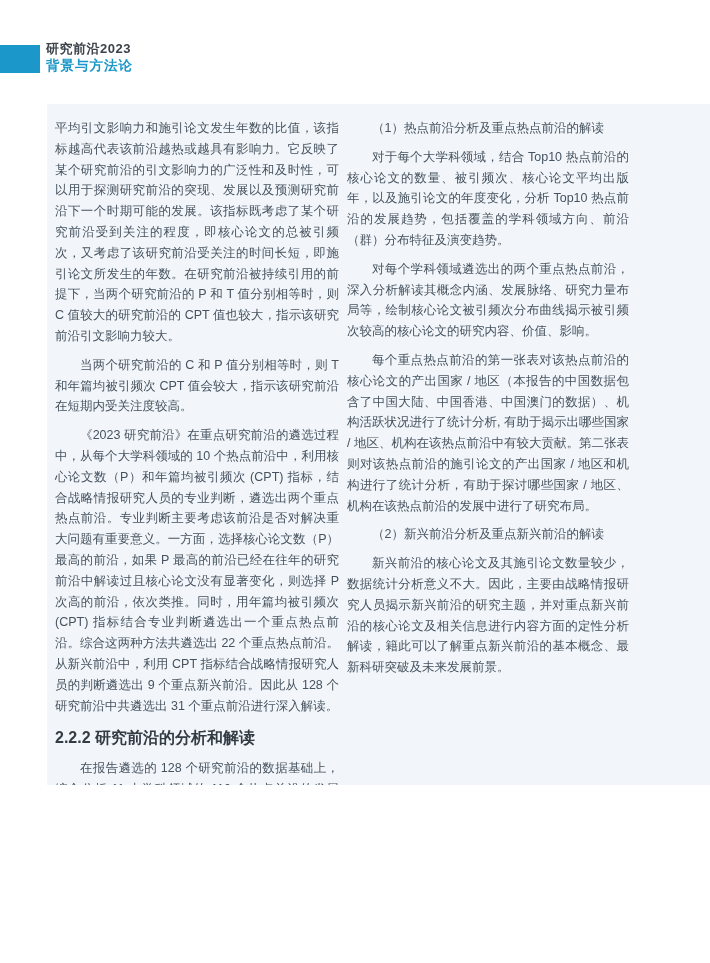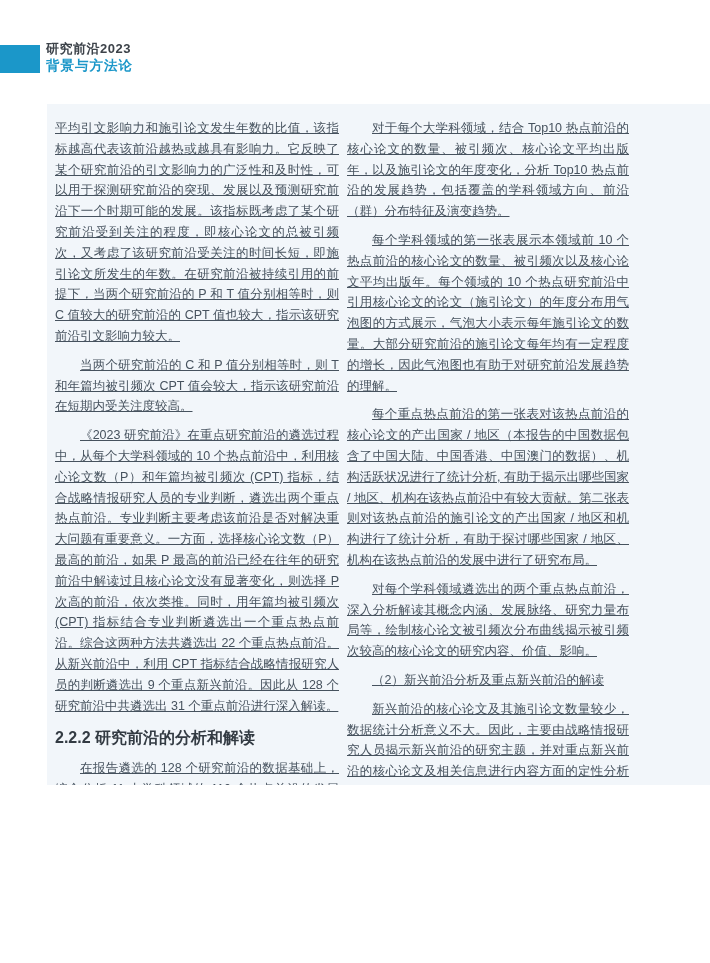--- a/index.html
+++ b/index.html
@@ -49,21 +49,20 @@
     top: 14px;
   }
   .col-left  { left: 8px;   width: 284px; }
   .col-right { left: 300px; width: 282px; }
   .body-text {
     margin: 0 0 8px 0;
     font-size: 12.5px;
     line-height: 20.8px;
     color: #46525e;
     text-align: justify;
-    text-decoration: underline;
   }
   .indent { text-indent: 2em; }
   .subsection-heading {
     margin: 12px 0 10px 0;
     font-size: 16px;
     font-weight: bold;
     color: #333b43;
     line-height: 20px;
   }
   
@@ -95,24 +94,24 @@
 
     <section class="col col-left">
       <p class="body-text">平均引文影响力和施引论文发生年数的比值，该指标越高代表该前沿越热或越具有影响力。它反映了某个研究前沿的引文影响力的广泛性和及时性，可以用于探测研究前沿的突现、发展以及预测研究前沿下一个时期可能的发展。该指标既考虑了某个研究前沿受到关注的程度，即核心论文的总被引频次，又考虑了该研究前沿受关注的时间长短，即施引论文所发生的年数。在研究前沿被持续引用的前提下，当两个研究前沿的 P 和 T 值分别相等时，则 C 值较大的研究前沿的 CPT 值也较大，指示该研究前沿引文影响力较大。</p>
       <p class="body-text indent">当两个研究前沿的 C 和 P 值分别相等时，则 T 和年篇均被引频次 CPT 值会较大，指示该研究前沿在短期内受关注度较高。</p>
       <p class="body-text indent">《2023 研究前沿》在重点研究前沿的遴选过程中，从每个大学科领域的 10 个热点前沿中，利用核心论文数（P）和年篇均被引频次 (CPT) 指标，结合战略情报研究人员的专业判断，遴选出两个重点热点前沿。专业判断主要考虑该前沿是否对解决重大问题有重要意义。一方面，选择核心论文数（P）最高的前沿，如果 P 最高的前沿已经在往年的研究前沿中解读过且核心论文没有显著变化，则选择 P 次高的前沿，依次类推。同时，用年篇均被引频次 (CPT) 指标结合专业判断遴选出一个重点热点前沿。综合这两种方法共遴选出 22 个重点热点前沿。从新兴前沿中，利用 CPT 指标结合战略情报研究人员的判断遴选出 9 个重点新兴前沿。因此从 128 个研究前沿中共遴选出 31 个重点前沿进行深入解读。</p>
       <h3 class="subsection-heading">2.2.2 研究前沿的分析和解读</h3>
       <p class="body-text indent">在报告遴选的 128 个研究前沿的数据基础上，综合分析 11 大学科领域的 110 个热点前沿的发展趋势，概括阐述新兴前沿的研究主题，并对 27 个重点研究</p>
     </section>
 
     <section class="col col-right">
+      <p class="body-text indent">（1）热点前沿分析及重点热点前沿的解读</p>
       <p class="body-text indent">对于每个大学科领域，结合 Top10 热点前沿的核心论文的数量、被引频次、核心论文平均出版年，以及施引论文的年度变化，分析 Top10 热点前沿的发展趋势，包括覆盖的学科领域方向、前沿（群）分布特征及演变趋势。</p>
-      <p class="body-text indent">每个学科领域的第一张表展示本领域前 10 个热点前沿的核心论文的数量、被引频次以及核心论文平均出版年。每个领域的 10 个热点研究前沿中引用核心论文的论文（施引论文）的年度分布用气泡图的方式展示，气泡大小表示每年施引论文的数量。大部分研究前沿的施引论文每年均有一定程度的增长，因此气泡图也有助于对研究前沿发展趋势的理解。</p>
+      <p class="body-text indent">对每个学科领域遴选出的两个重点热点前沿，深入分析解读其概念内涵、发展脉络、研究力量布局等，绘制核心论文被引频次分布曲线揭示被引频次较高的核心论文的研究内容、价值、影响。</p>
       <p class="body-text indent">每个重点热点前沿的第一张表对该热点前沿的核心论文的产出国家 / 地区（本报告的中国数据包含了中国大陆、中国香港、中国澳门的数据）、机构活跃状况进行了统计分析, 有助于揭示出哪些国家 / 地区、机构在该热点前沿中有较大贡献。第二张表则对该热点前沿的施引论文的产出国家 / 地区和机构进行了统计分析，有助于探讨哪些国家 / 地区、机构在该热点前沿的发展中进行了研究布局。</p>
-      <p class="body-text indent">对每个学科领域遴选出的两个重点热点前沿，深入分析解读其概念内涵、发展脉络、研究力量布局等，绘制核心论文被引频次分布曲线揭示被引频次较高的核心论文的研究内容、价值、影响。</p>
       <p class="body-text indent">（2）新兴前沿分析及重点新兴前沿的解读</p>
       <p class="body-text indent">新兴前沿的核心论文及其施引论文数量较少，数据统计分析意义不大。因此，主要由战略情报研究人员揭示新兴前沿的研究主题，并对重点新兴前沿的核心论文及相关信息进行内容方面的定性分析解读，籍此可以了解重点新兴前沿的基本概念、最新科研突破及未来发展前景。</p>
     </section>
 
   </div>
 
   <div class="pagenum-bar"></div>
   <div class="pagenum">8</div>
 
 </div>

